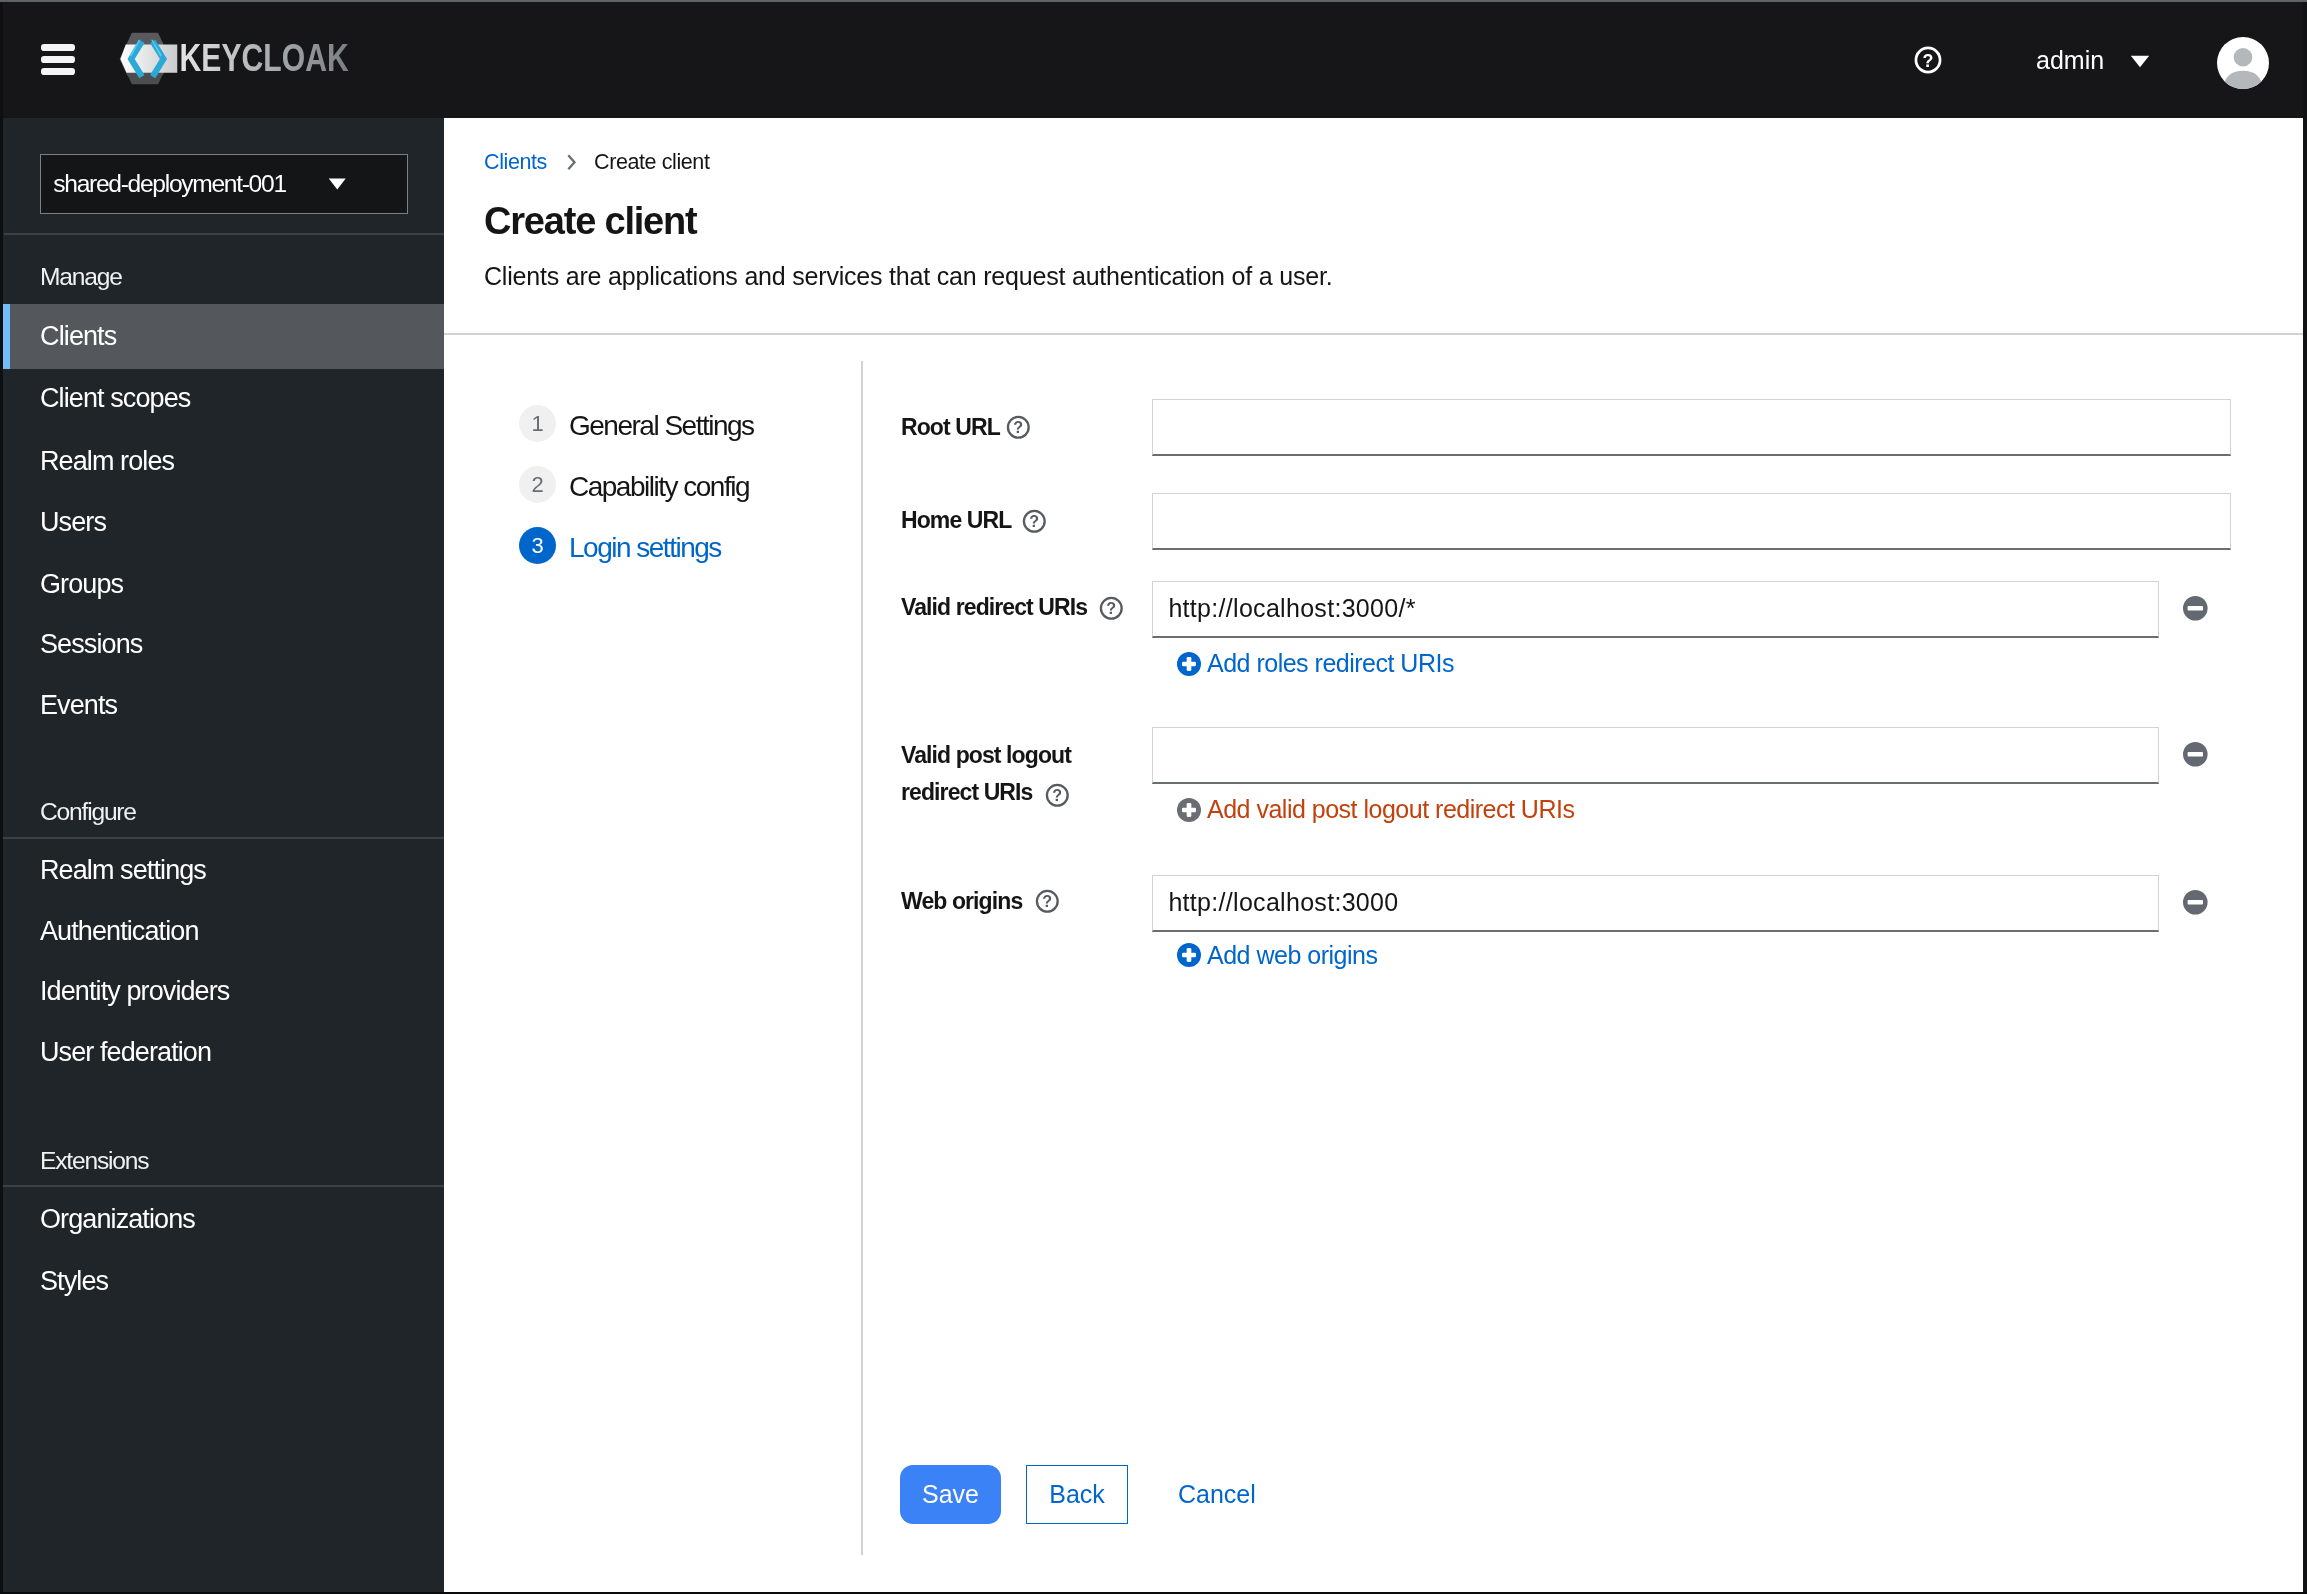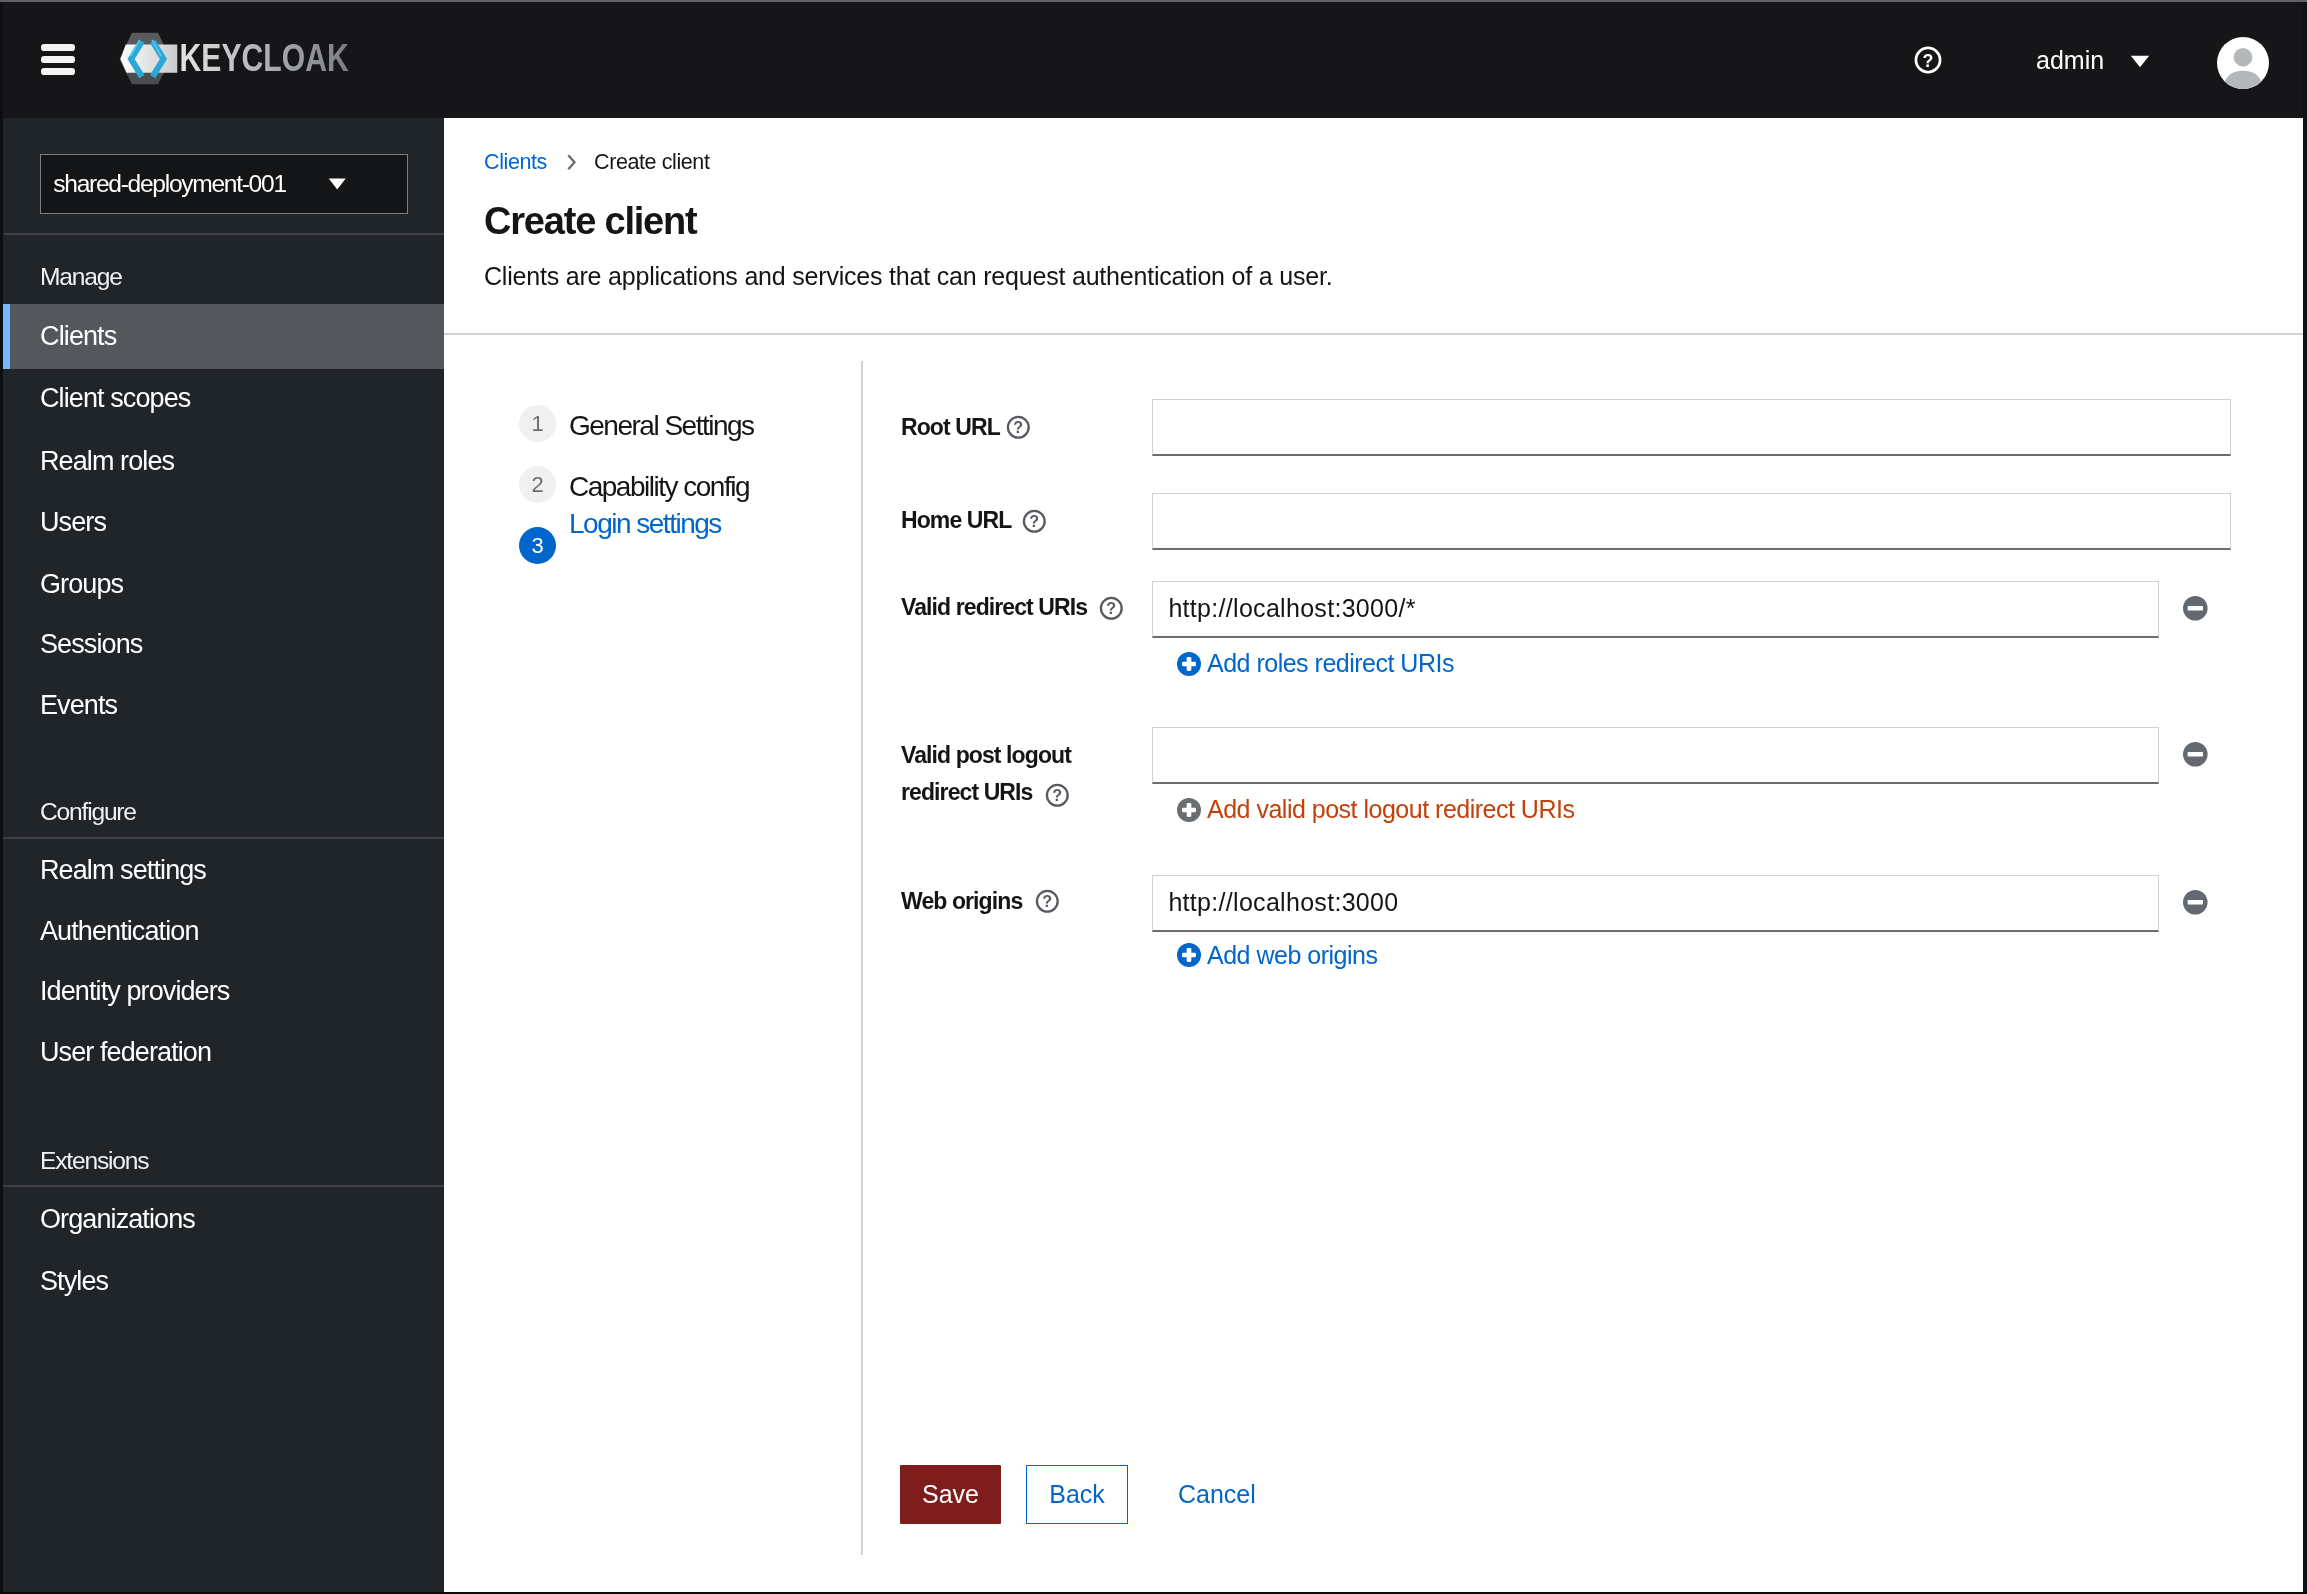--- a/index.html
+++ b/index.html
@@ -131,21 +131,21 @@
   <div id="h1">Create client</div>
   <div id="sub">Clients are applications and services that can request authentication of a user.</div>
   <div id="hdiv"></div>
   <div id="vdiv"></div>
 
   <div class="stepc" style="top:287px">1</div>
   <div class="steptxt" style="top:292px">General Settings</div>
   <div class="stepc" style="top:348px">2</div>
   <div class="steptxt" style="top:353px">Capability config</div>
   <div class="stepc" style="top:409px;background:#0066cc;color:#fff">3</div>
-  <div class="steptxt blue" style="top:390px">Login settings</div>
+  <div class="steptxt blue" style="top:414px">Login settings</div>
 
   <div class="flabel" style="top:296px">Root URL</div>
   <svg class="helpi" style="left:562px;top:297px" viewBox="0 0 32 32">
       <circle cx="16" cy="16" r="13.5" fill="none" stroke="#575b60" stroke-width="3"></circle>
       <text x="16" y="23.5" font-size="21" font-weight="bold" fill="#575b60" text-anchor="middle">?</text>
     </svg>
   <div class="finput" style="top:281px;width:1079px"></div>
 
   <div class="flabel" style="top:389px">Home URL</div>
   <svg class="helpi" style="left:578px;top:391px" viewBox="0 0 32 32">
@@ -199,21 +199,21 @@
       <circle cx="16" cy="16" r="16" fill="#636871"></circle>
       <rect x="6" y="13" width="20" height="6" rx="1" fill="#fff"></rect>
     </svg>
   <svg class="plusi" style="left:733px;top:825px" viewBox="0 0 31 31">
       <circle cx="15.5" cy="15.5" r="15.5" fill="#0066cc"></circle>
       <rect x="6.5" y="12.5" width="18" height="6" rx="1.5" fill="#fff"></rect>
       <rect x="12.5" y="6.5" width="6" height="18" rx="1.5" fill="#fff"></rect>
     </svg>
   <div class="addlink blue" style="left:763px;top:823px">Add web origins</div>
 
-  <div class="abs" style="left:456px;top:1347px;width:101px;height:59px;background:#7f1d1d;border-radius:1px;color:#fff;font-size:25px;text-align:center;line-height:59px">Save</div>
+  <div class="abs" style="left:456px;top:1347px;width:101px;height:59px;background:#3b82f6;border-radius:13px;color:#fff;font-size:25px;text-align:center;line-height:59px">Save</div>
   <div class="abs" style="left:582px;top:1347px;width:102px;height:59px;background:#fff;border:1.5px solid #0066cc;border-radius:0;color:#0066cc;font-size:25px;text-align:center;line-height:56px">Back</div>
   <div class="abs blue" style="left:734px;top:1362px;font-size:25px">Cancel</div>
 </div>
 
 <div id="wtop"></div>
 <div id="wleft"></div>
 <div id="wright"></div>
 <div id="wbot"></div>
 
 

